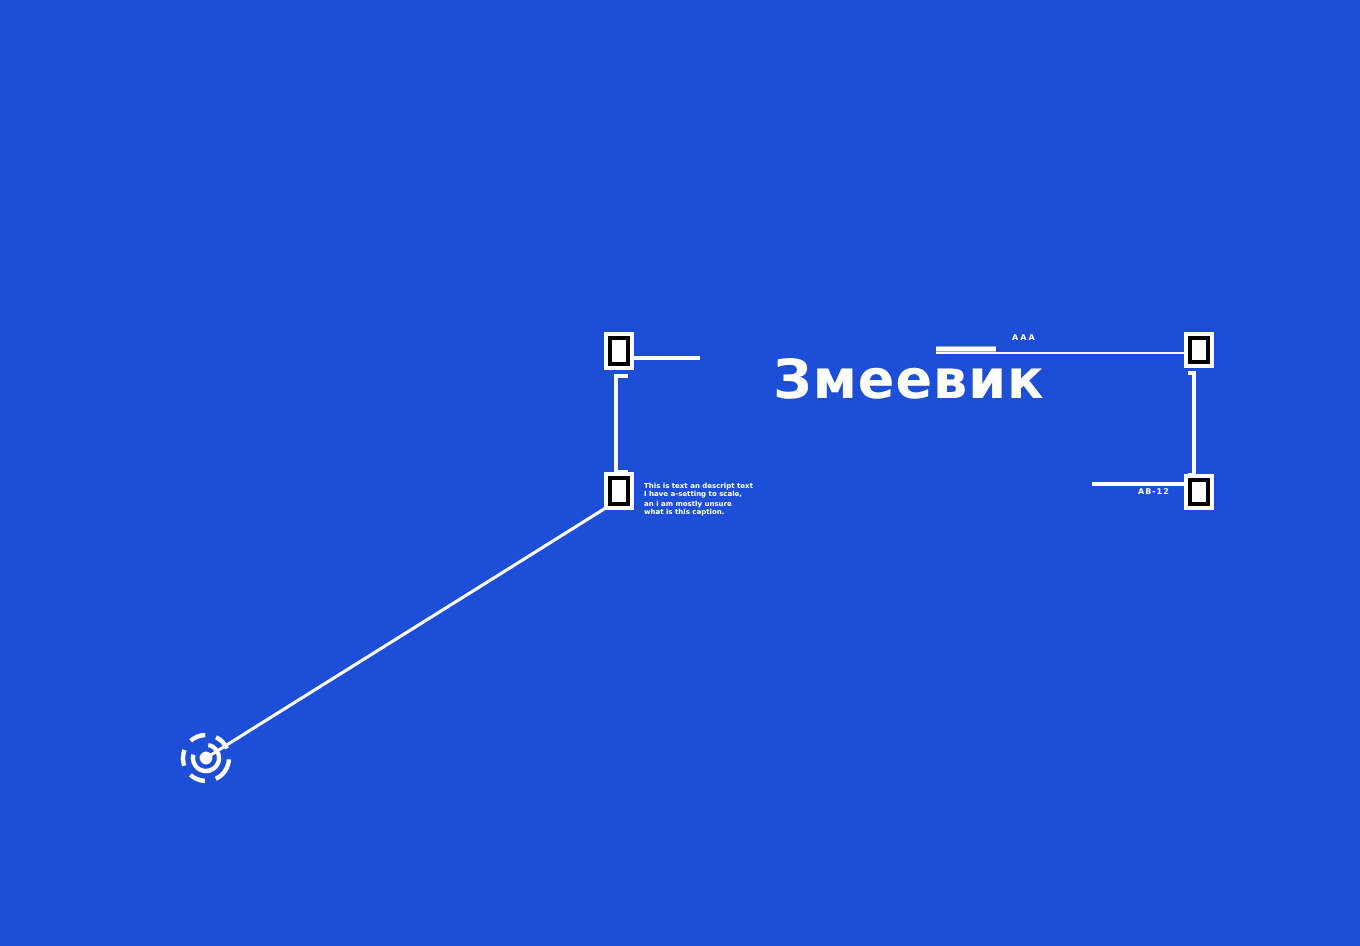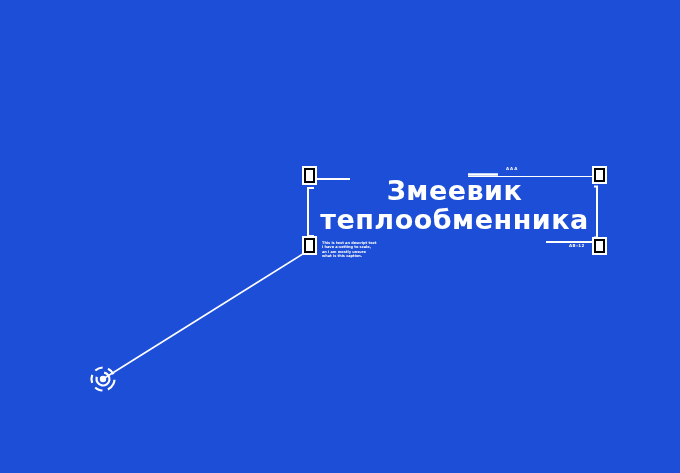--- a/index.html
+++ b/index.html
@@ -127,21 +127,20 @@
   </div>
   <div class="corner bl">
     <div class="corner-fill"></div>
   </div>
   <div class="corner br">
     <div class="corner-fill"></div>
   </div>
 
   <div id="label-box">
     <span class="title-line">Змеевик</span>
-    <span class="title-line">теплообменника</span>
   </div>
 
   <div id="micro-top">AAA</div>
   <div id="micro-code">AB-12</div>
   <div id="micro-desc">
     <span class="desc-line">This is text an descript text</span>
     <span class="desc-line">I have a-setting to scale,</span>
     <span class="desc-line">an i am mostly unsure</span>
     <span class="desc-line">what is this caption.</span>
   </div>

